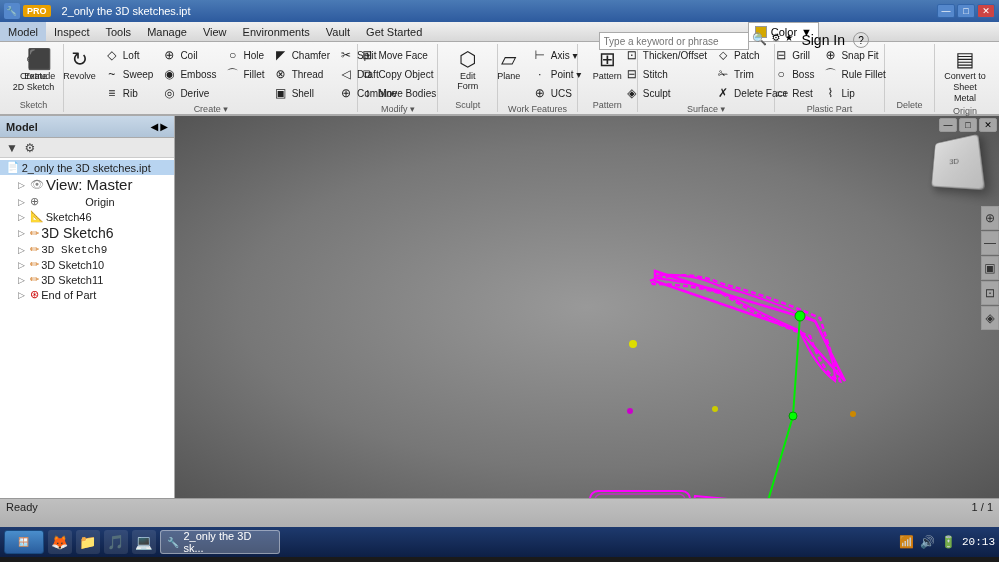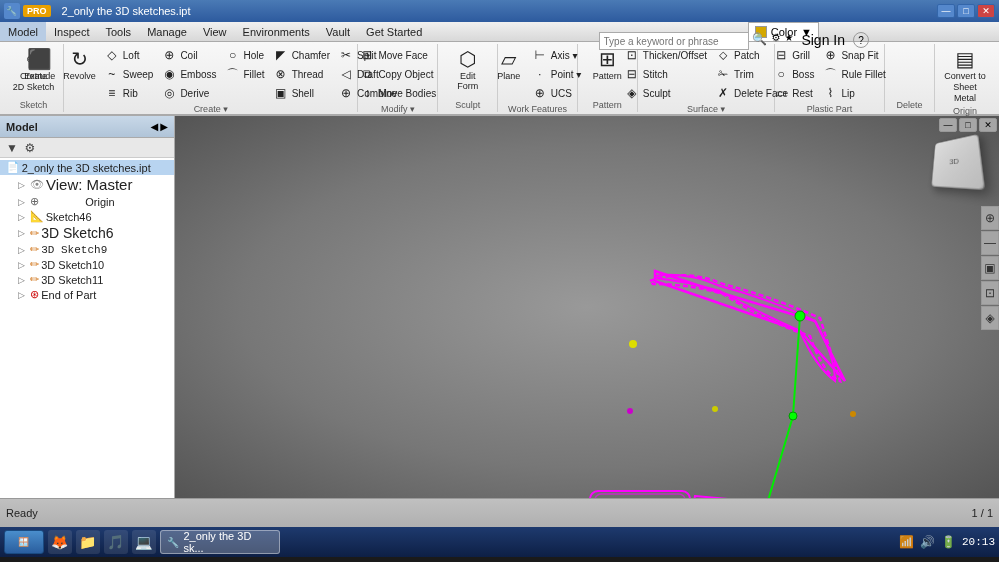--- a/index.html
+++ b/index.html
@@ -301,21 +301,21 @@
       width: 100%;
       height: 100%;
     }
 
     
     #status-bar {
       height: 20px;
       background: linear-gradient(to bottom, #c0c0c0, #b0b0b0);
       border-top: 1px solid #999;
       display: flex;
-      align-items: center;
+      align-items: flex-end;
       justify-content: space-between;
       padding: 14px 6px;
       font-size: 11px;
       color: #222;
       gap: 33px;
     }
     #status-bar-right {
       display: flex;
       gap: 10px;
       align-items: center;

